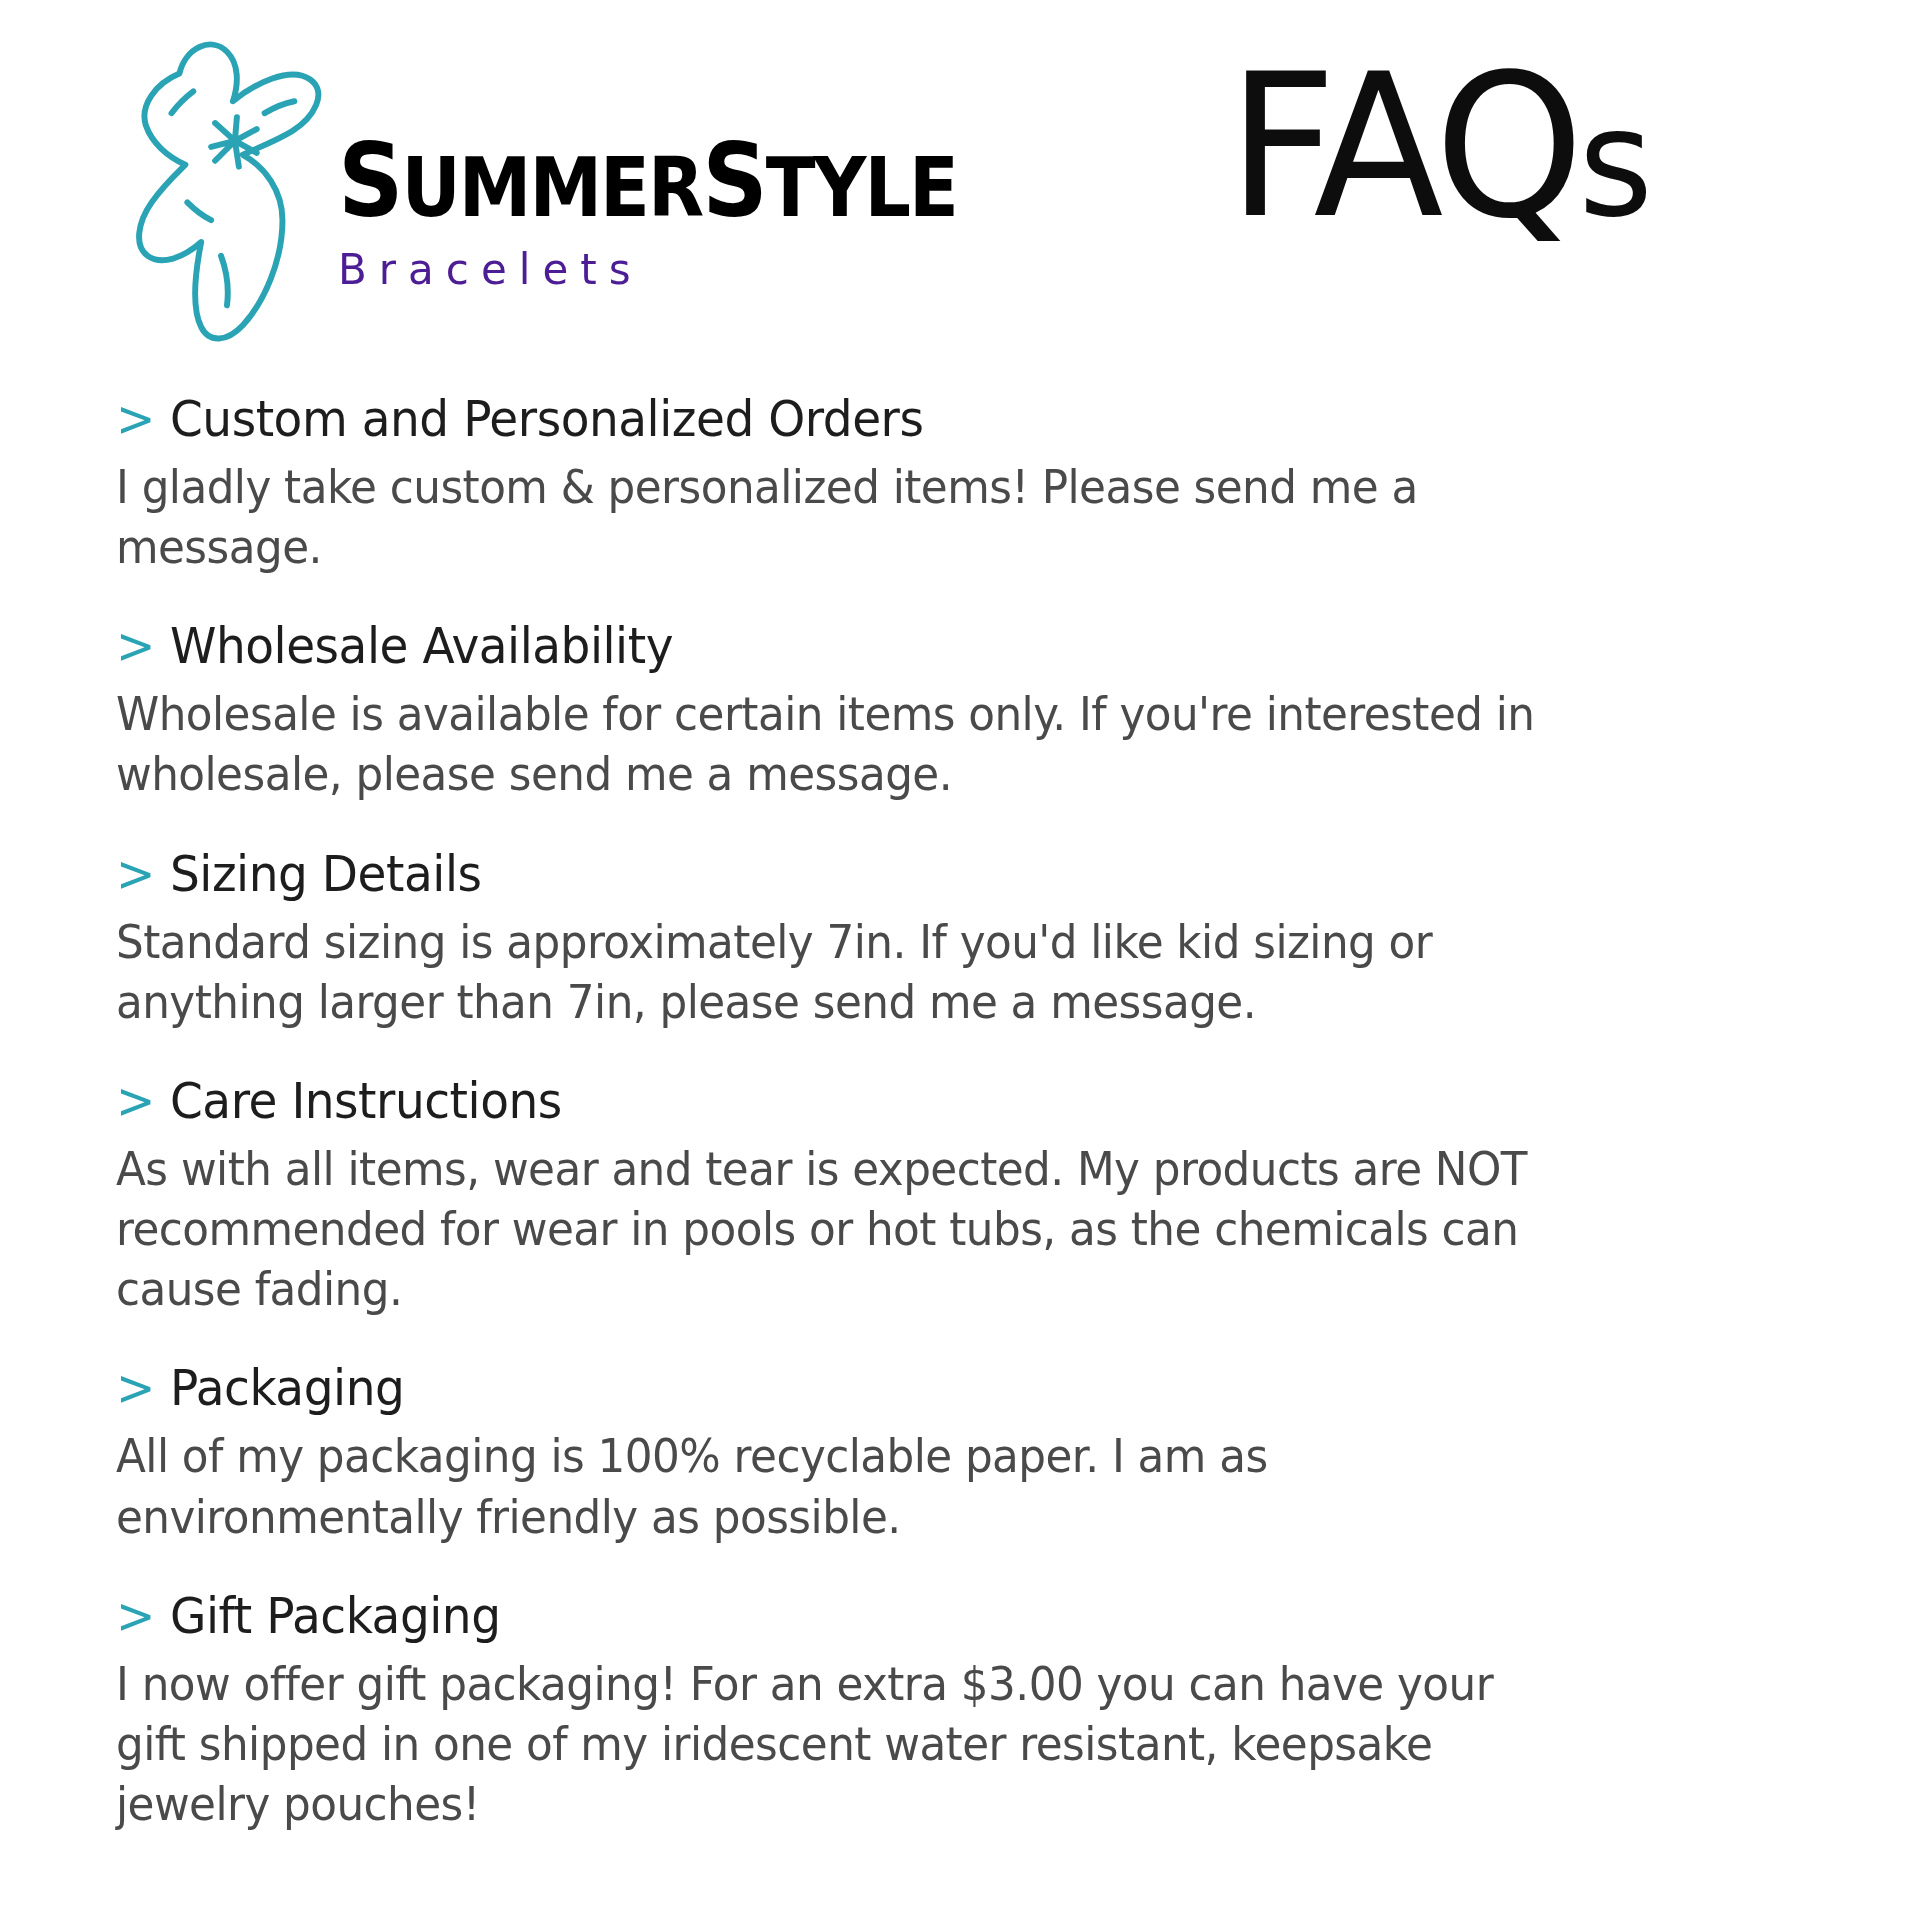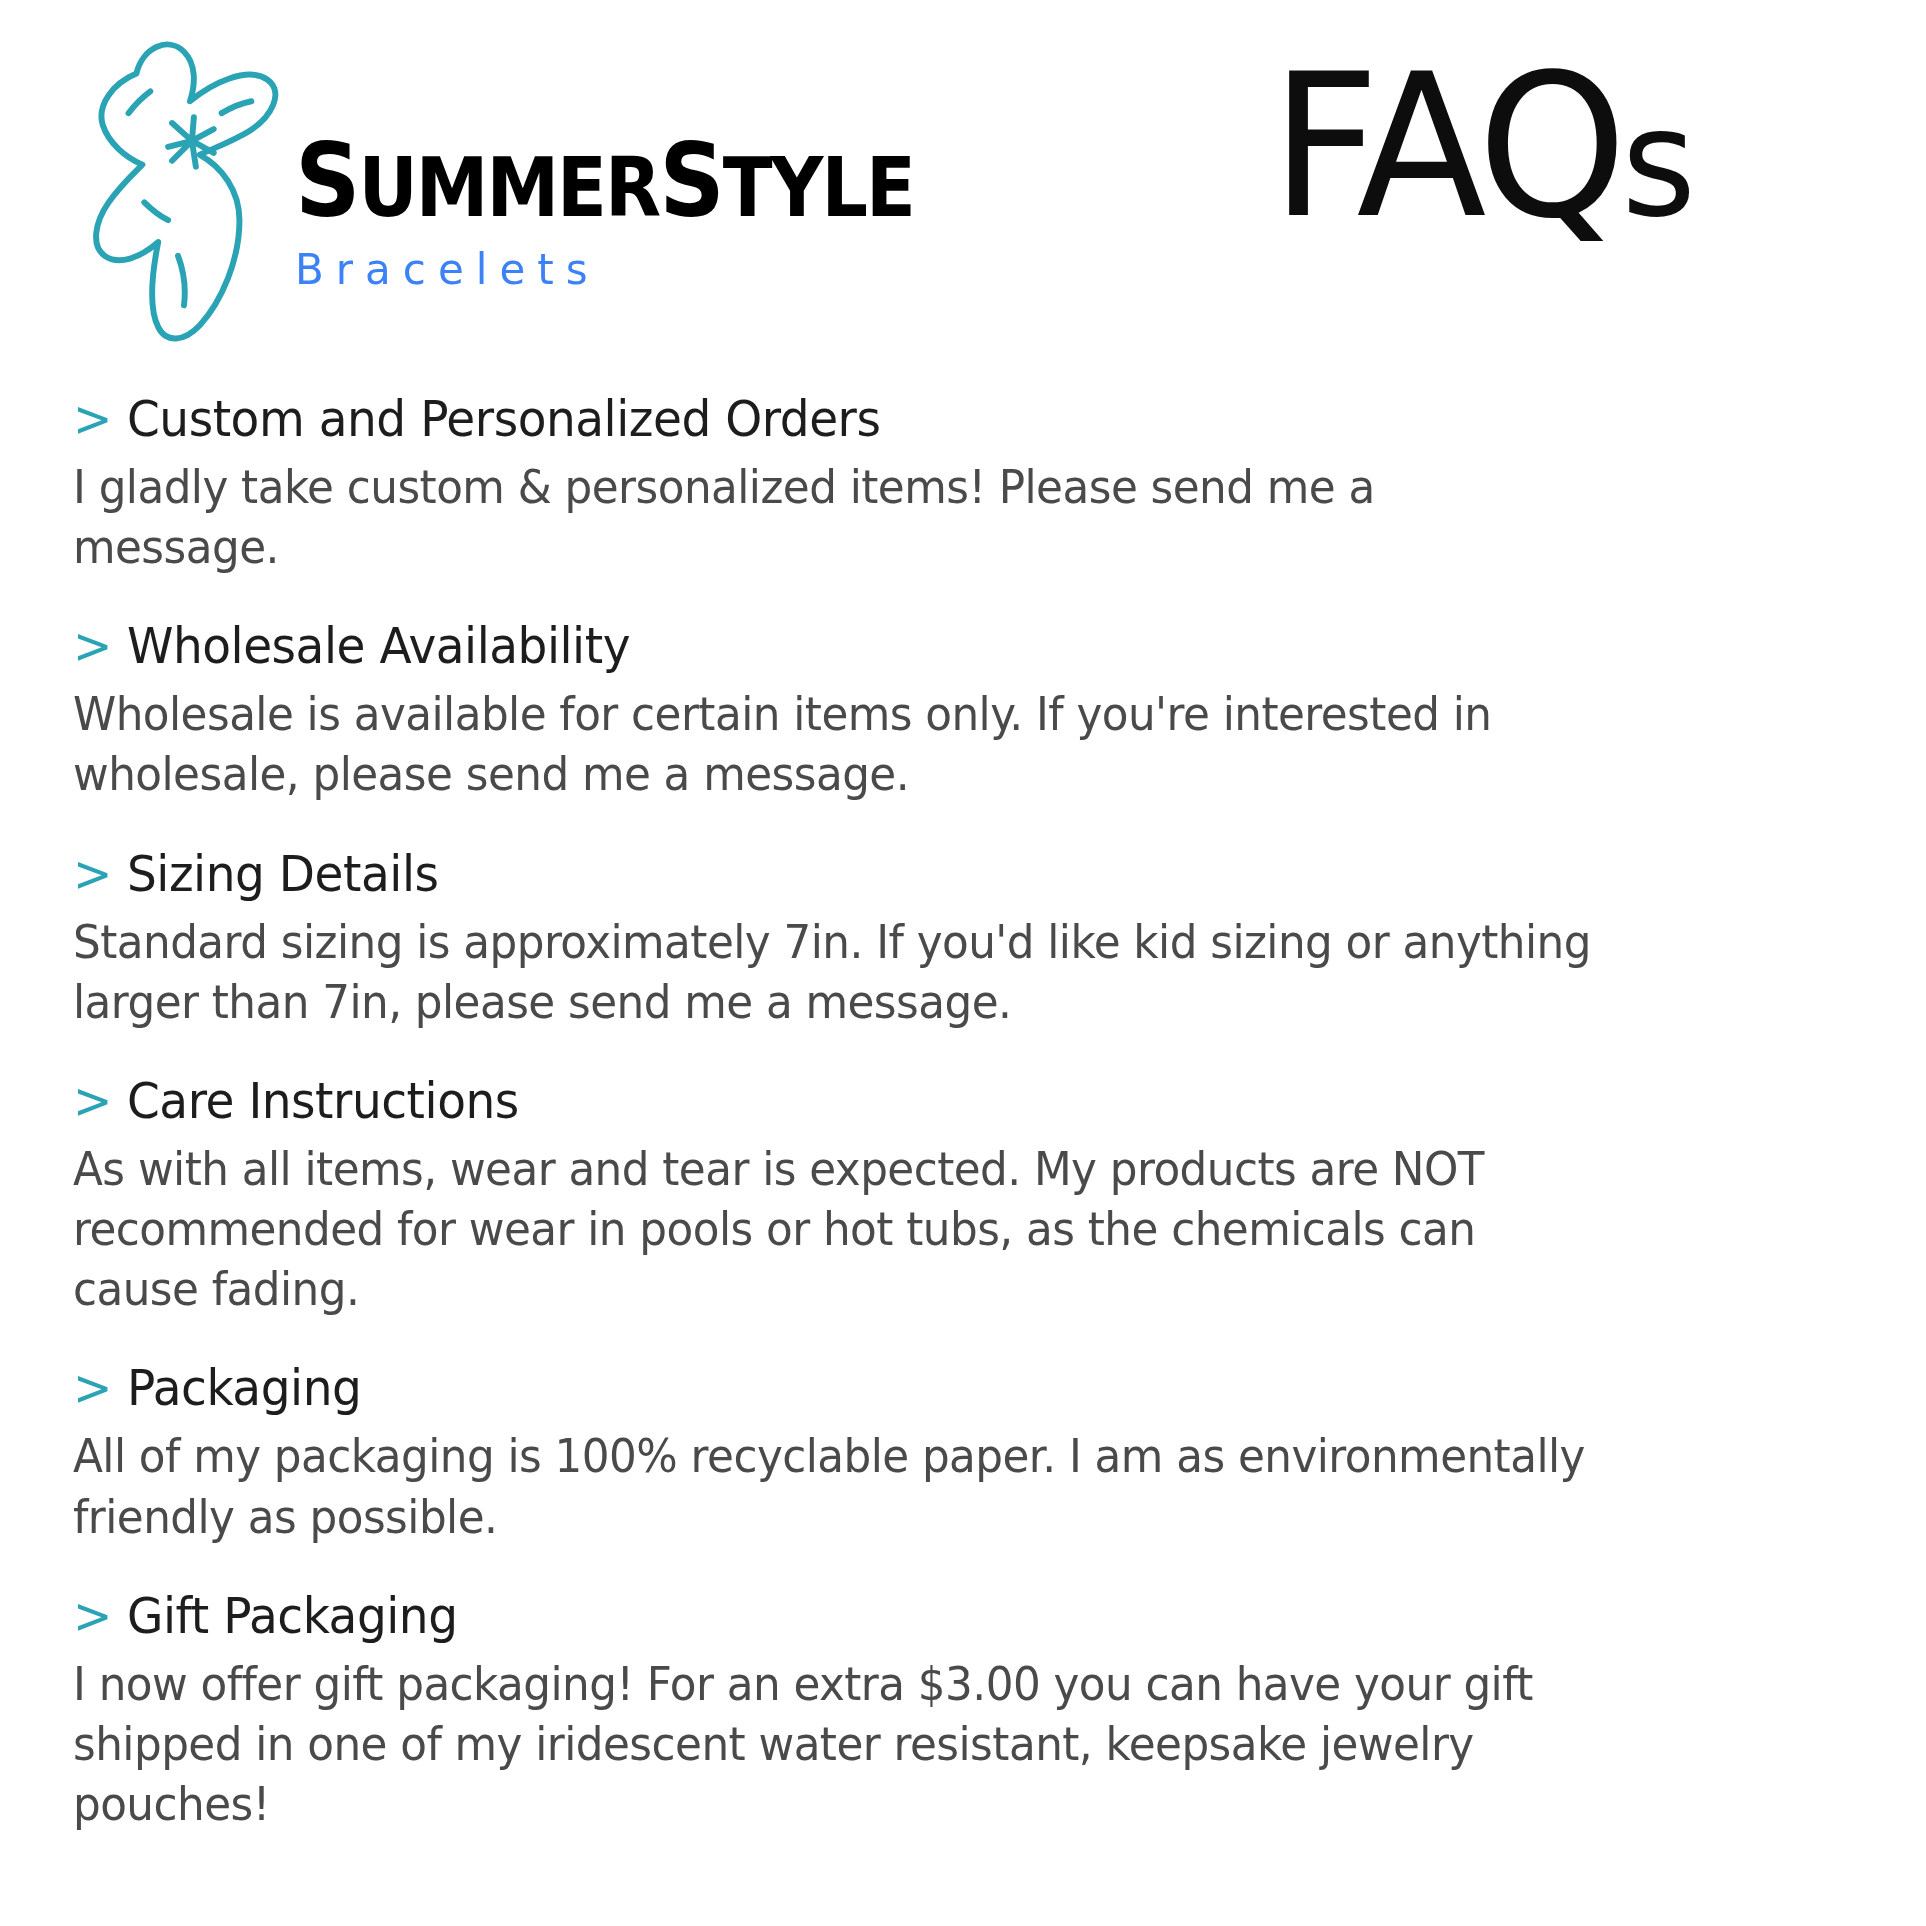--- a/index.html
+++ b/index.html
@@ -12,21 +12,21 @@
     height: 1927px;
     font-family: "DejaVu Sans", sans-serif;
     color: #3a3a3a;
     overflow: hidden;
   }
   .page {
     position: relative;
     width: 1781px;
     height: 1927px;
     box-sizing: border-box;
-    padding: 0 73px;
+    padding: 0 116px;
   }
 
   
   .header {
     position: relative;
     height: 386px;
   }
   .logo-block {
     position: absolute;
     left: 0;
@@ -54,21 +54,21 @@
     transform: scaleY(1.12);
     transform-origin: left top;
   }
   .brand-main .cap {
     font-size: 91px;
   }
   .brand-sub {
     margin-top: 26px;
     font-size: 42px;
     letter-spacing: 12px;
-    color: #3b82f6;
+    color: #4c1d95;
     font-family: "DejaVu Sans", sans-serif;
     white-space: nowrap;
   }
   .faq-title {
     position: absolute;
     right: 18px;
     top: 48px;
     font-family: "DejaVu Sans", sans-serif;
     font-size: 198px;
     line-height: 1;

